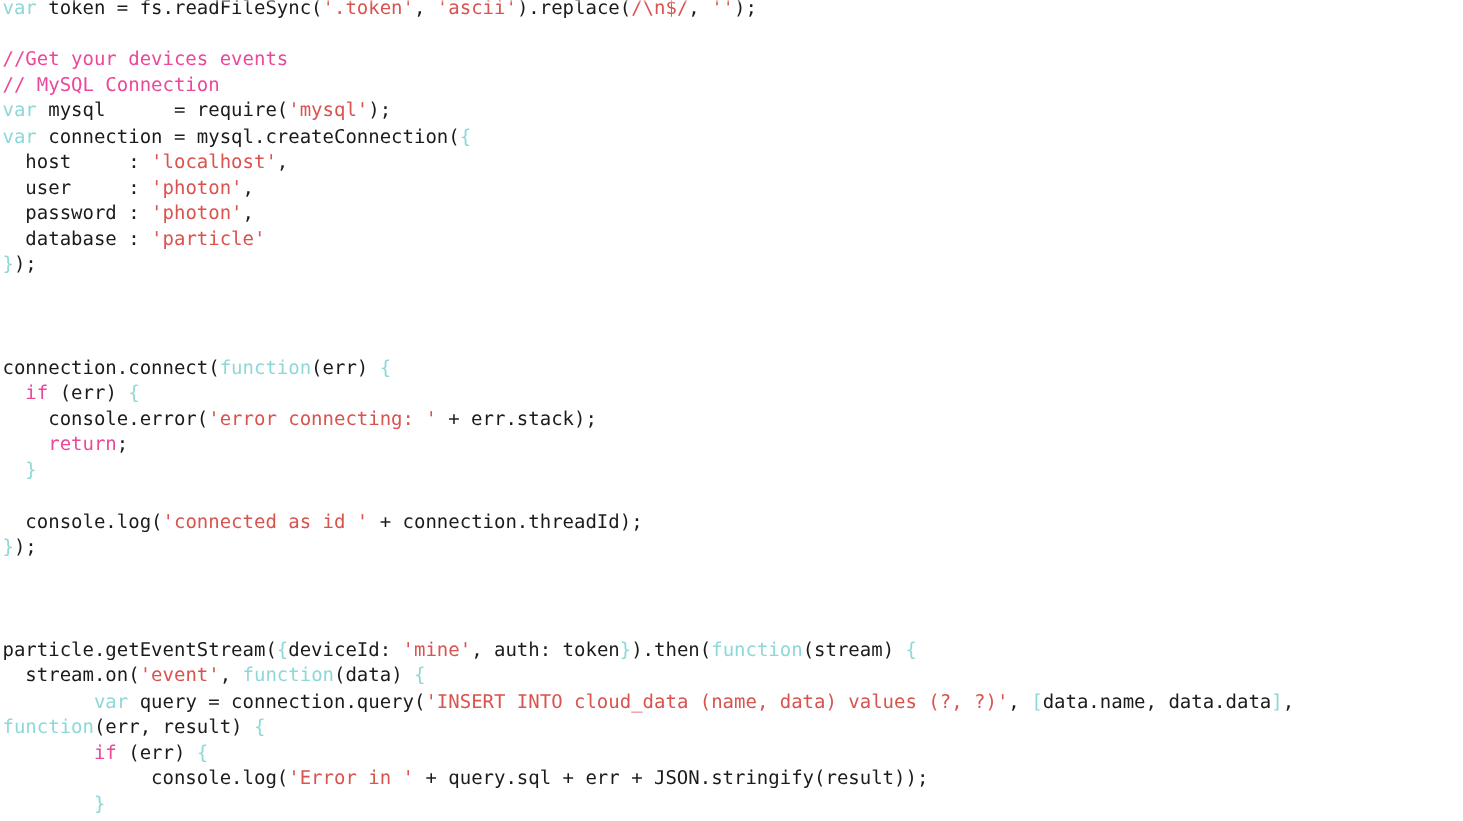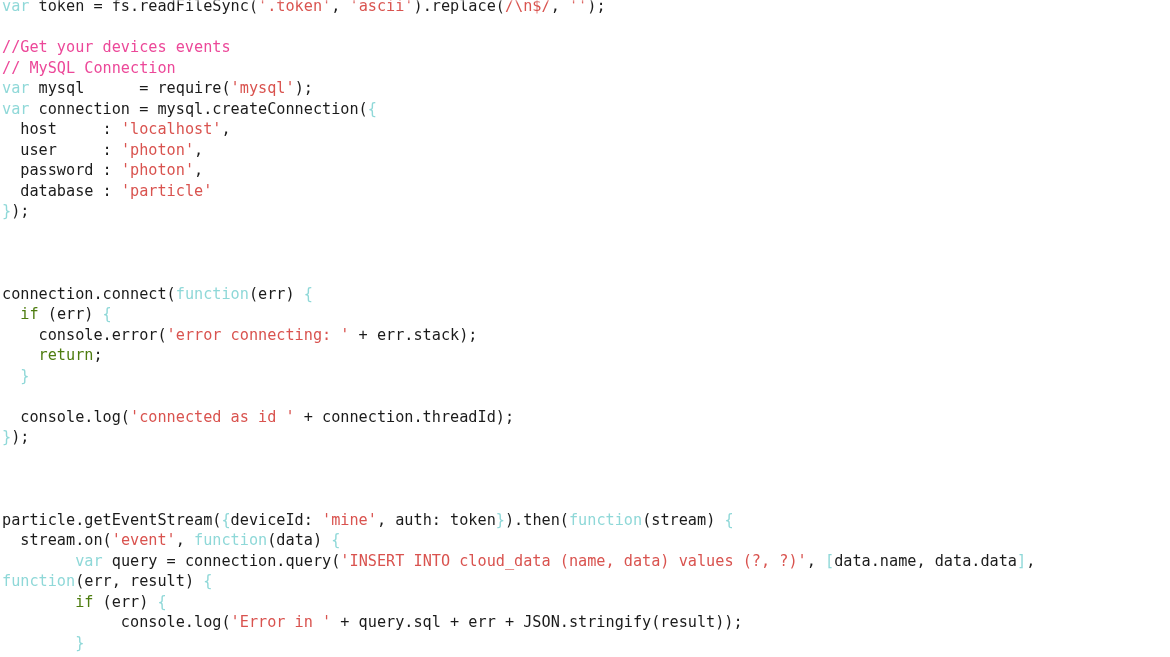--- a/index.html
+++ b/index.html
@@ -36,21 +36,21 @@
     -webkit-font-smoothing: antialiased;
   }
   #code .ln {
     display: block;
     height: 20.55px;
     white-space: pre;
   }
   
   .t-plain    { color: #1b1b1b; }
   .t-keyword  { color: #8fd8d8; }   
-  .t-control  { color: #4d7c0f; }   
+  .t-control  { color: #ec4899; }   
   .t-string   { color: #d9534f; }   
   .t-comment  { color: #ec4899; }   
   .t-punct    { color: #8fd8d8; }   
 
   
   #edge-top, #edge-bottom {
     position: absolute;
     left: 0;
     width: 1170px;
     pointer-events: none;

